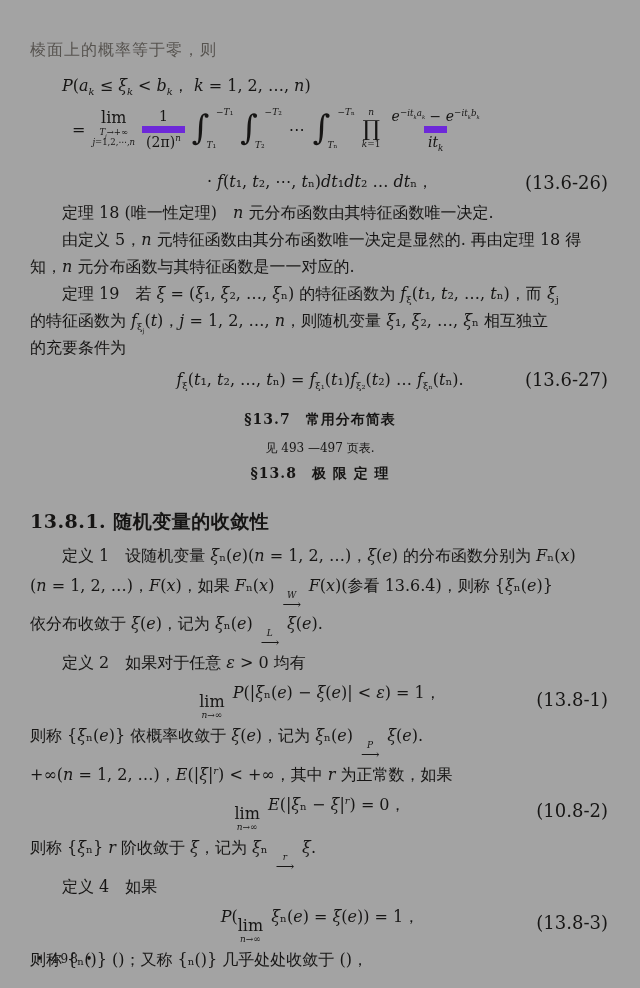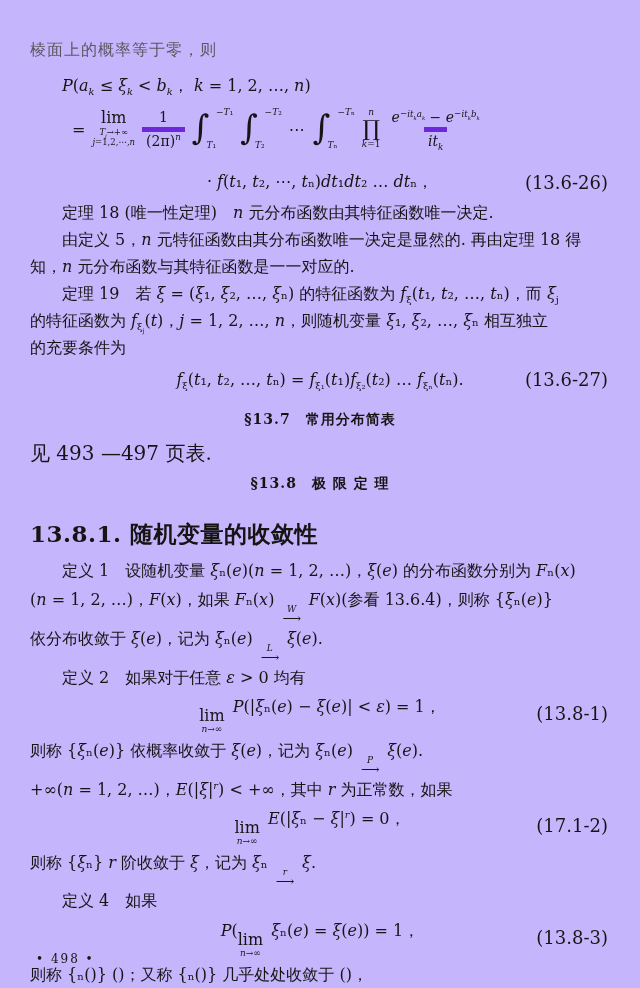--- a/index.html
+++ b/index.html
@@ -1,20 +1,20 @@
 <!DOCTYPE html>
 <html><head>
 <meta charset="utf-8">
 <style>
   html,body { margin:0; padding:0; background:#e8e6e0; }
   .page {
     position:relative;
     width:640px; height:988px;
     margin:0 auto;
-    background:#c4b5fd;
+    background:#a3a3a3;
     color:#161514;
     font-family:"DejaVu Serif","Liberation Serif",serif;
     overflow:hidden;
   }
   .doc { padding:36px 30px 0 30px; }
   .t { font-size:16px; line-height:27px; white-space:nowrap; }
   .ind { text-indent:2em; }
   .faint { color:#46423d; opacity:.82; letter-spacing:1px; filter:blur(.3px); }
   b { font-weight:normal; }
   i { font-style:italic; }
@@ -24,21 +24,21 @@
   
   .eql1 { margin:9px 0 0 32px; }
   .eqrow2 { margin:2px 0 0 42px; display:flex; align-items:center; gap:7px; height:56px; font-size:16px; }
   .eqrow3 { position:relative; margin-top:11px; text-align:center; }
   .eqsym { font-size:16px; }
   .lim2 { display:inline-flex; flex-direction:column; align-items:center; }
   .lim2 .l0 { font-size:16px; line-height:1.05; }
   .lim2 .l1 { font-size:8.5px; line-height:1.25; }
   .frac { display:inline-flex; flex-direction:column; align-items:center; font-size:14px; }
   .frac .num { padding:0 4px 1px; line-height:1.15; }
-  .frac .den { border-top:5px solid #6d28d9; padding:1px 4px 0; line-height:1.15; }
+  .frac .den { border-top:7px solid #6d28d9; padding:1px 4px 0; line-height:1.15; }
   .intg { display:inline-flex; align-items:center; }
   .intg .isign { font-size:34px; line-height:1; transform:translateY(-2px); }
   .intg .ilims { display:inline-flex; flex-direction:row; justify-content:space-between; height:42px; font-size:9px; margin-left:-3px; line-height:1; }
   .intg .it { align-self:flex-end; }
   .intg .ib { align-self:flex-start; }
   .prod { display:inline-flex; flex-direction:column; align-items:center; }
   .prod .psym { font-size:22px; line-height:1; }
   .prod .pt,.prod .pb { font-size:9px; line-height:1.1; }
   .cdots { font-size:16px; letter-spacing:1px; }
 
@@ -50,22 +50,22 @@
   .larr { display:inline-flex; flex-direction:column; align-items:center; vertical-align:-7px; line-height:1; margin:0 3px; }
   .larr .lab { font-size:9px; font-style:italic; line-height:1; }
   .larr .arr { font-size:13px; line-height:.75; letter-spacing:-.5px; }
 
   
   .limu { display:inline-flex; flex-direction:column; align-items:center; vertical-align:-9px; margin-right:3px; }
   .limu .l0 { font-size:16px; line-height:1; }
   .limu .l1 { font-size:9px; line-height:1.3; }
 
   .h1 { font-weight:bold; font-size:14px; text-align:center; line-height:1.25; letter-spacing:1px; }
-  .note { font-size:20px; text-align:left; line-height:1.2; }
-  .h2 { font-weight:bold; font-size:23px; line-height:1.2; letter-spacing:.5px; }
+  .note { font-size:12px; text-align:center; line-height:1.2; }
+  .h2 { font-weight:bold; font-size:19px; line-height:1.2; letter-spacing:.5px; }
   .sec138 .t { line-height:29.5px; }
 
   .sp16 { margin-top:16px; } .sp12 { margin-top:12px; } .sp10 { margin-top:10px; }
   .sp28 { margin-top:28px; } .sp8 { margin-top:8px; } .sp4 { margin-top:4px; }
 
   .pageno { position:absolute; left:36px; bottom:22px; font-size:12px; letter-spacing:2px; }
 </style>
 </head>
 <body>
 
@@ -167,21 +167,21 @@
             <span class="lab">P</span>
             <span class="arr">⟶</span>
           </span> <i>ξ</i>(<i>e</i>).</div>
 
       <div class="t">+∞(<i>n</i> = 1, 2, …)，<i>E</i>(|<i>ξ</i>|<sup><i>r</i></sup>) &lt; +∞，其中 <i>r</i> 为正常数，如果</div>
       <div class="deq">
         <span><span class="limu">
               <span class="l0">lim</span>
               <span class="l1"><i>n</i>→∞</span>
             </span> <i>E</i>(|<i>ξ</i>ₙ − <i>ξ</i>|<sup><i>r</i></sup>) = 0，</span>
-        <span class="eqno">(17.1-2)</span>
+        <span class="eqno">(10.8-2)</span>
       </div>
       <div class="t">则称 {<i>ξ</i>ₙ} <b><i>r</i> 阶收敛于</b> <i>ξ</i>，记为 <i>ξ</i>ₙ <span class="larr">
             <span class="lab">r</span>
             <span class="arr">⟶</span>
           </span> <i>ξ</i>.</div>
 
       <div class="t ind"><b>定义 4</b>　如果</div>
       <div class="deq">
         <span><i>P</i>(<span class="limu">
               <span class="l0">lim</span>

